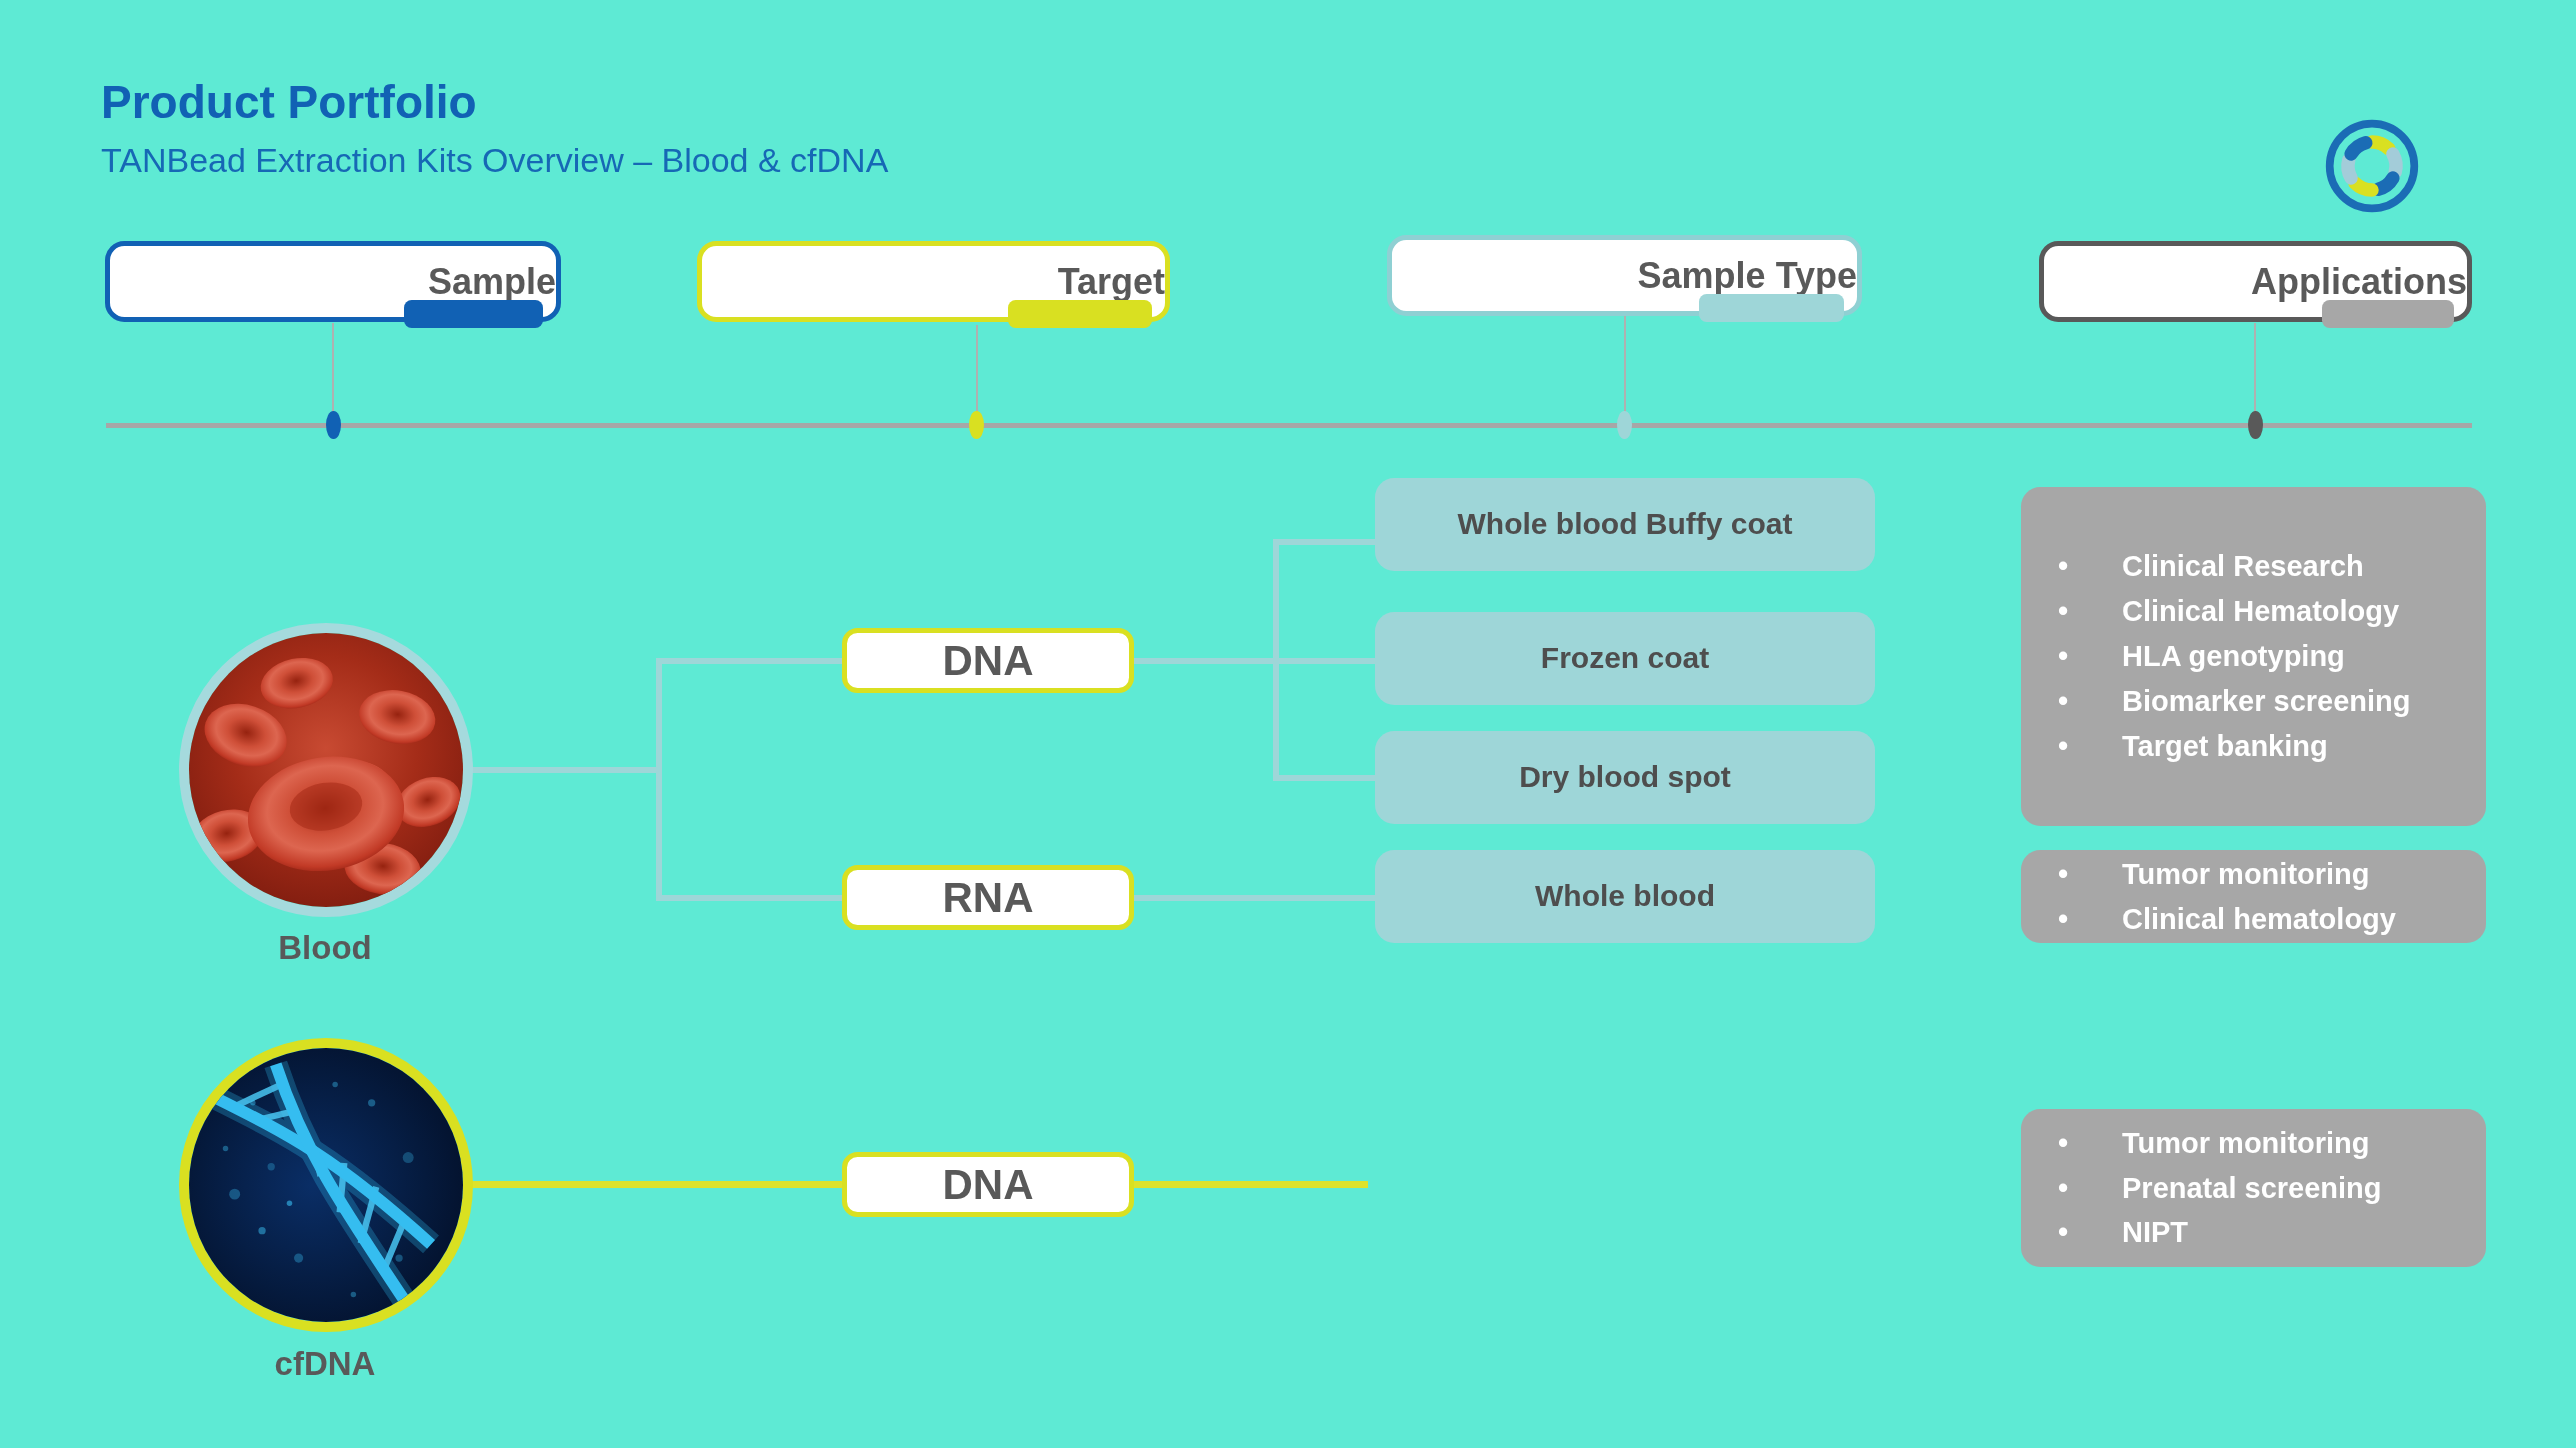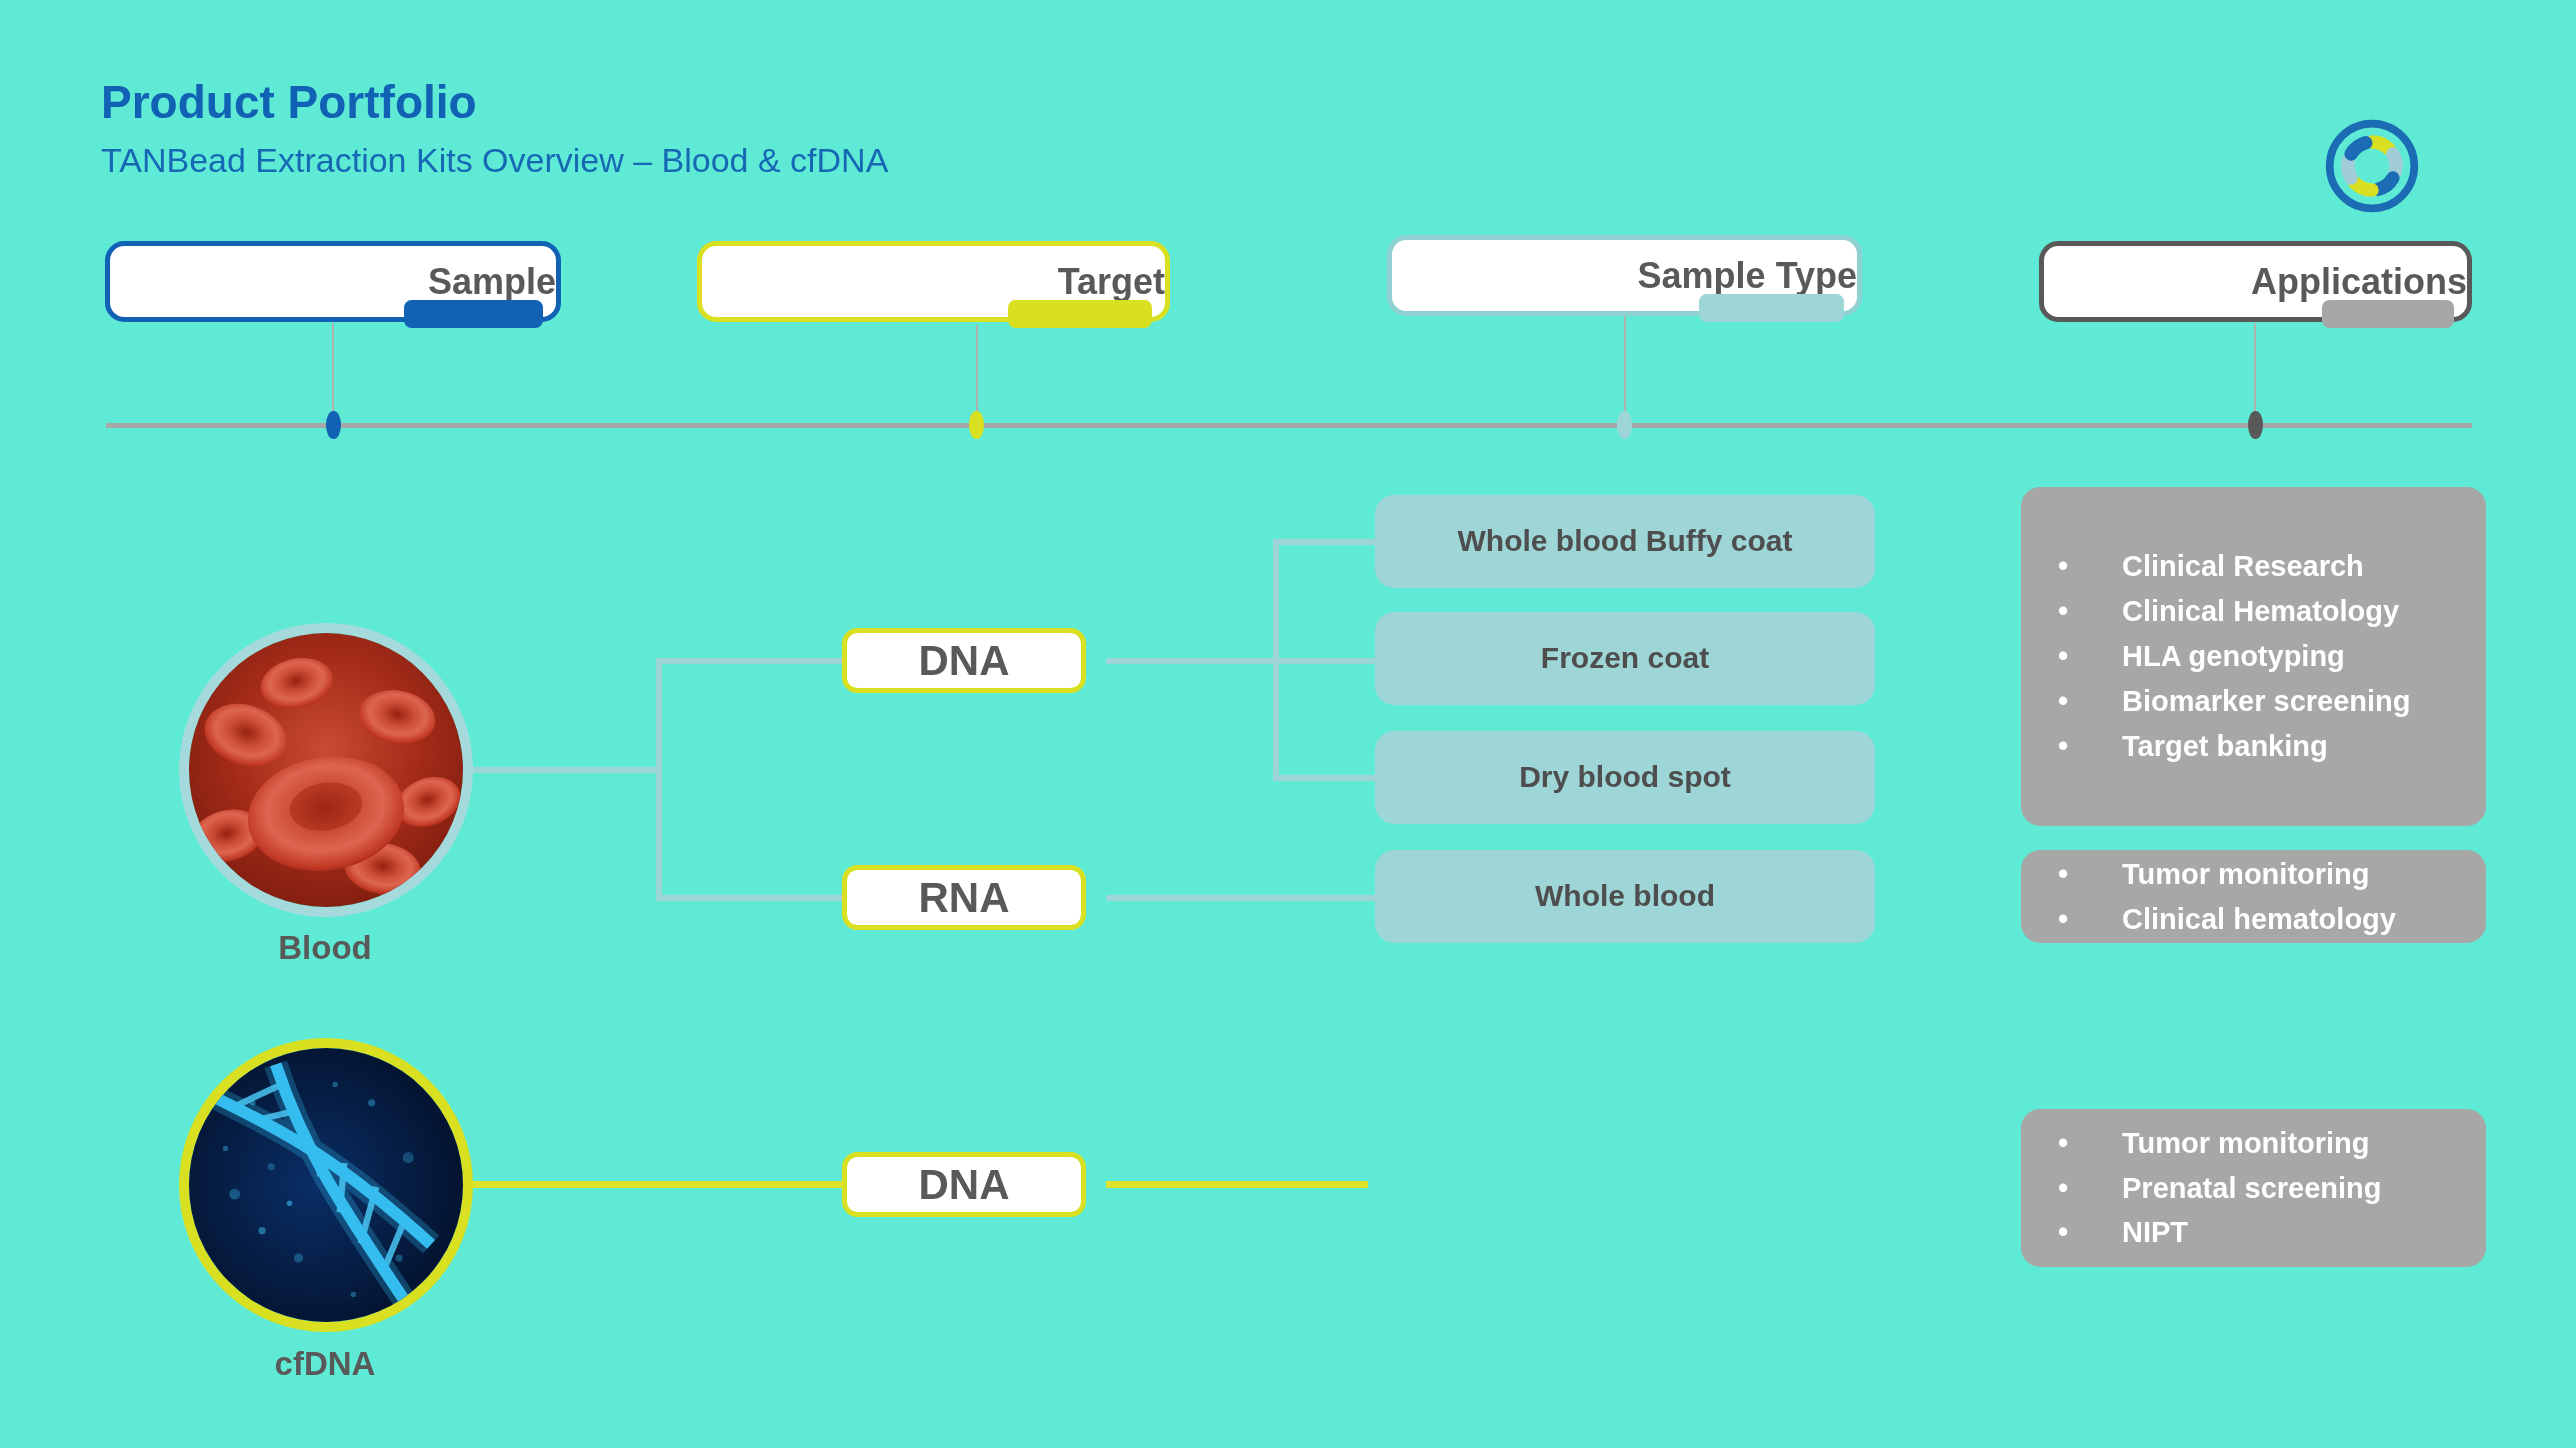--- a/index.html
+++ b/index.html
@@ -78,38 +78,38 @@
   .circle-cfdna { left:179px; top:1038px; border:10.6px solid #d9e021; }
   .circle-label {
     position:absolute; left:132px; width:386px; text-align:center;
     font-size:33px; font-weight:bold; color:#595959;
   }
   .label-blood { top:929px; }
   .label-cfdna { top:1345px; }
 
   
   .ybox {
-    position:absolute; left:842px; width:244px; height:65px;
+    position:absolute; left:842px; width:292px; height:65px;
     background:#ffffff; border:5.8px solid #d9e021; border-radius:15.5px;
     display:flex; align-items:center; justify-content:center;
     font-size:42px; font-weight:bold; color:#595959;
   }
   .ybox-dna  { top:628px; }
   .ybox-rna  { top:865px; }
   .ybox-dna2 { top:1152px; }
 
   
   .tbox {
     position:absolute; left:1375px; width:500px; height:93px;
     background:#9ed6d8; border-radius:19.3px;
     display:flex; flex-direction:column; align-items:center; justify-content:center;
     font-size:30px; font-weight:bold; color:#4e4e4e; text-align:center;
     line-height:1.35;
   }
-  .tbox-1 { top:495px; }
+  .tbox-1 { top:478px; }
   .tbox-2 { top:612px; }
   .tbox-3 { top:731px; }
   .tbox-4 { top:850px; }
   .tbox-serum { top:1109px; height:158px; left:1368px; width:508px; }
 
   
   .gbox {
     position:absolute; left:2021px; width:465px;
     background:#a7a7a7; border-radius:19.3px;
     display:flex; align-items:center;

